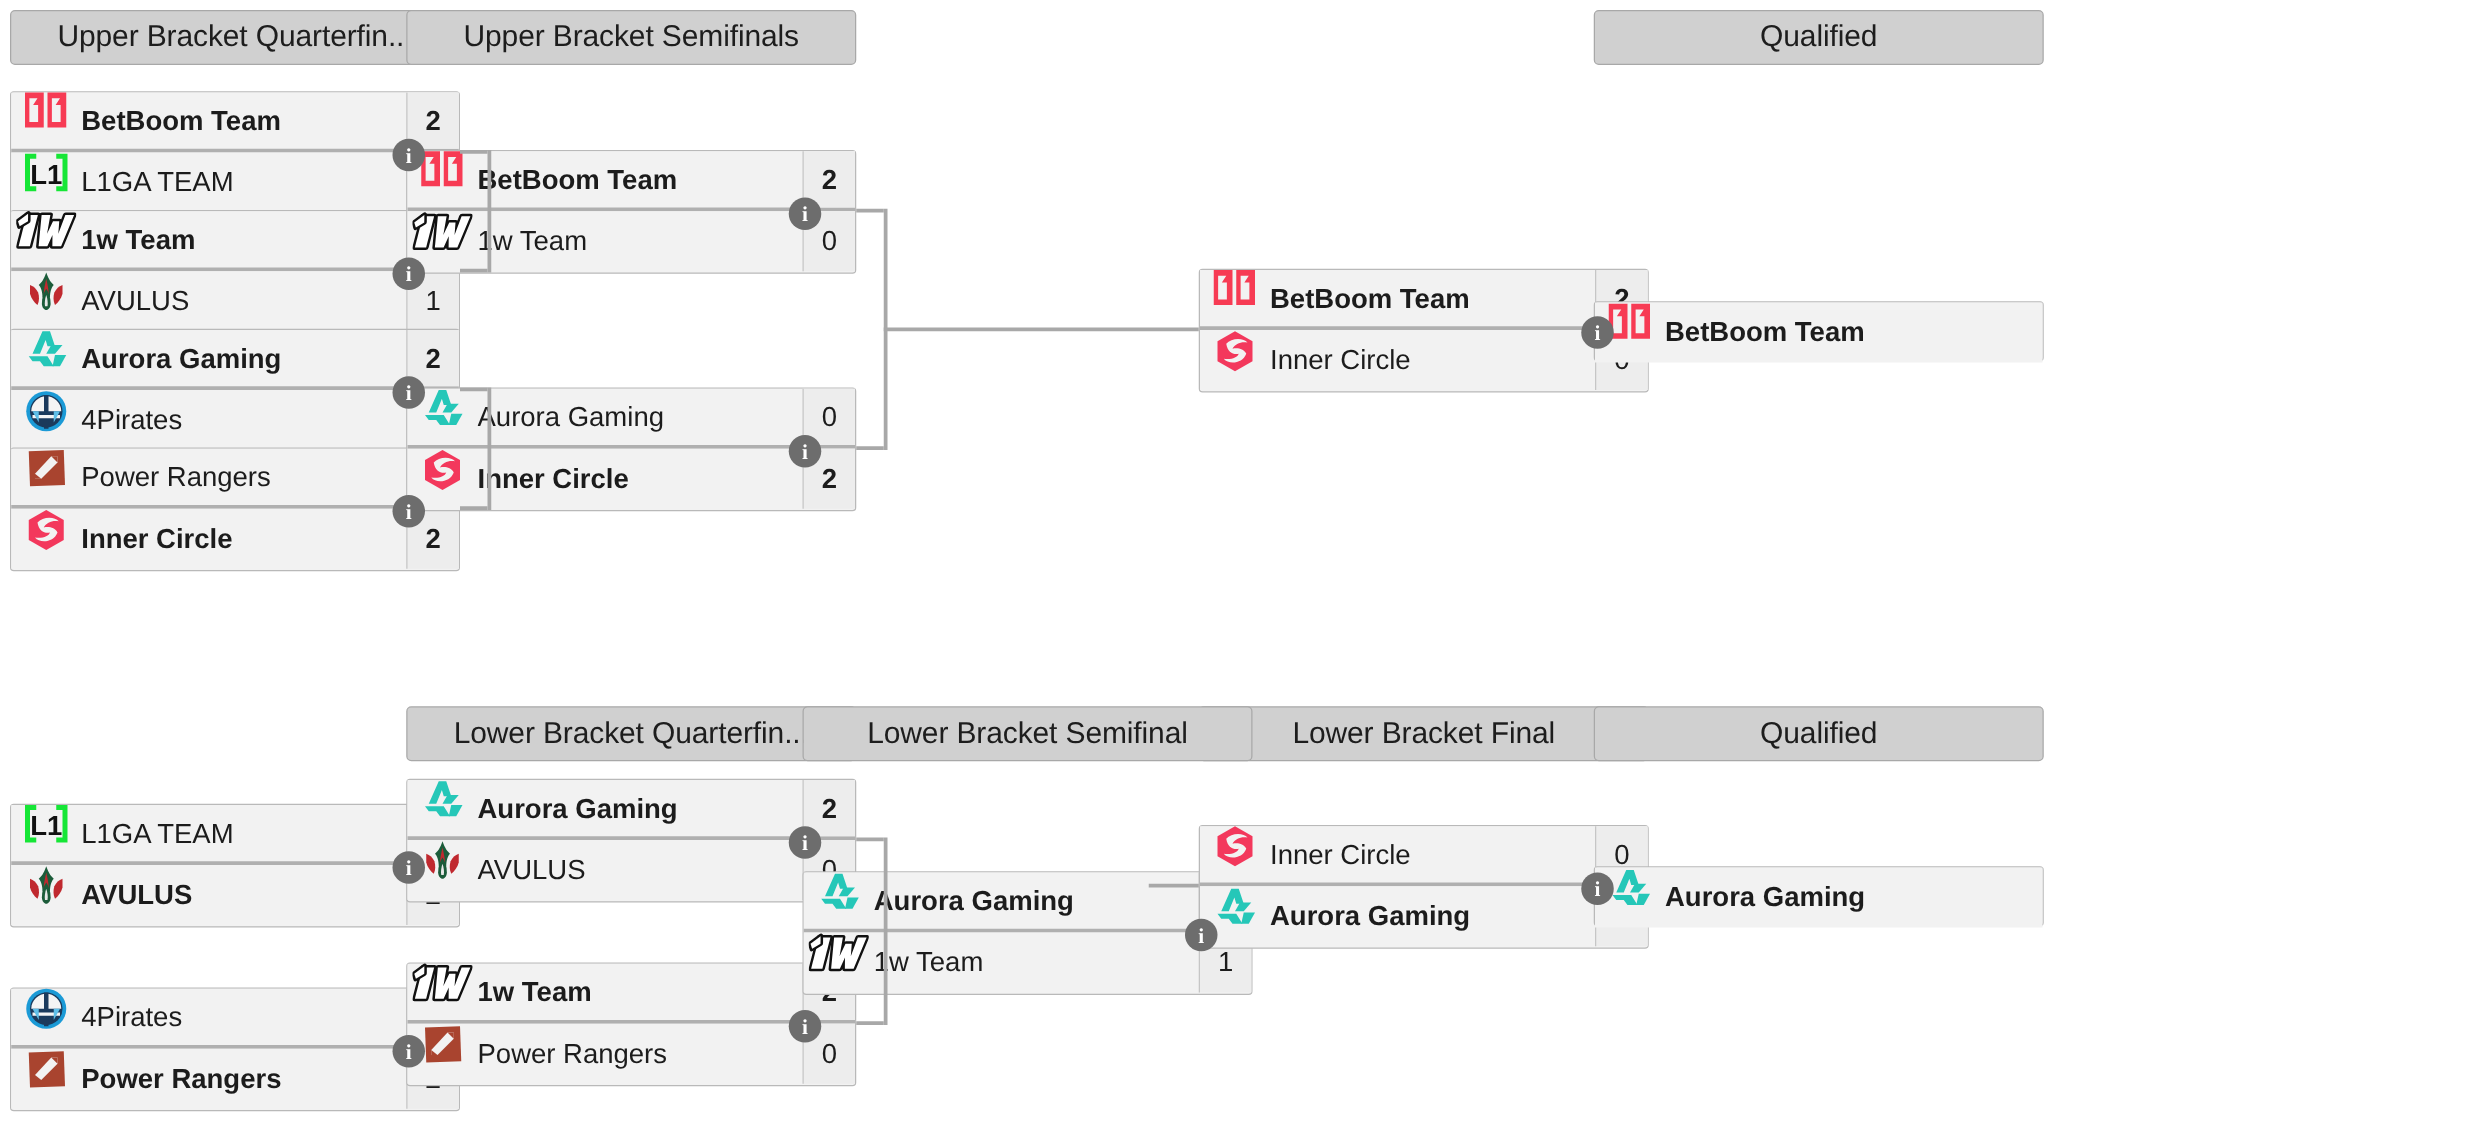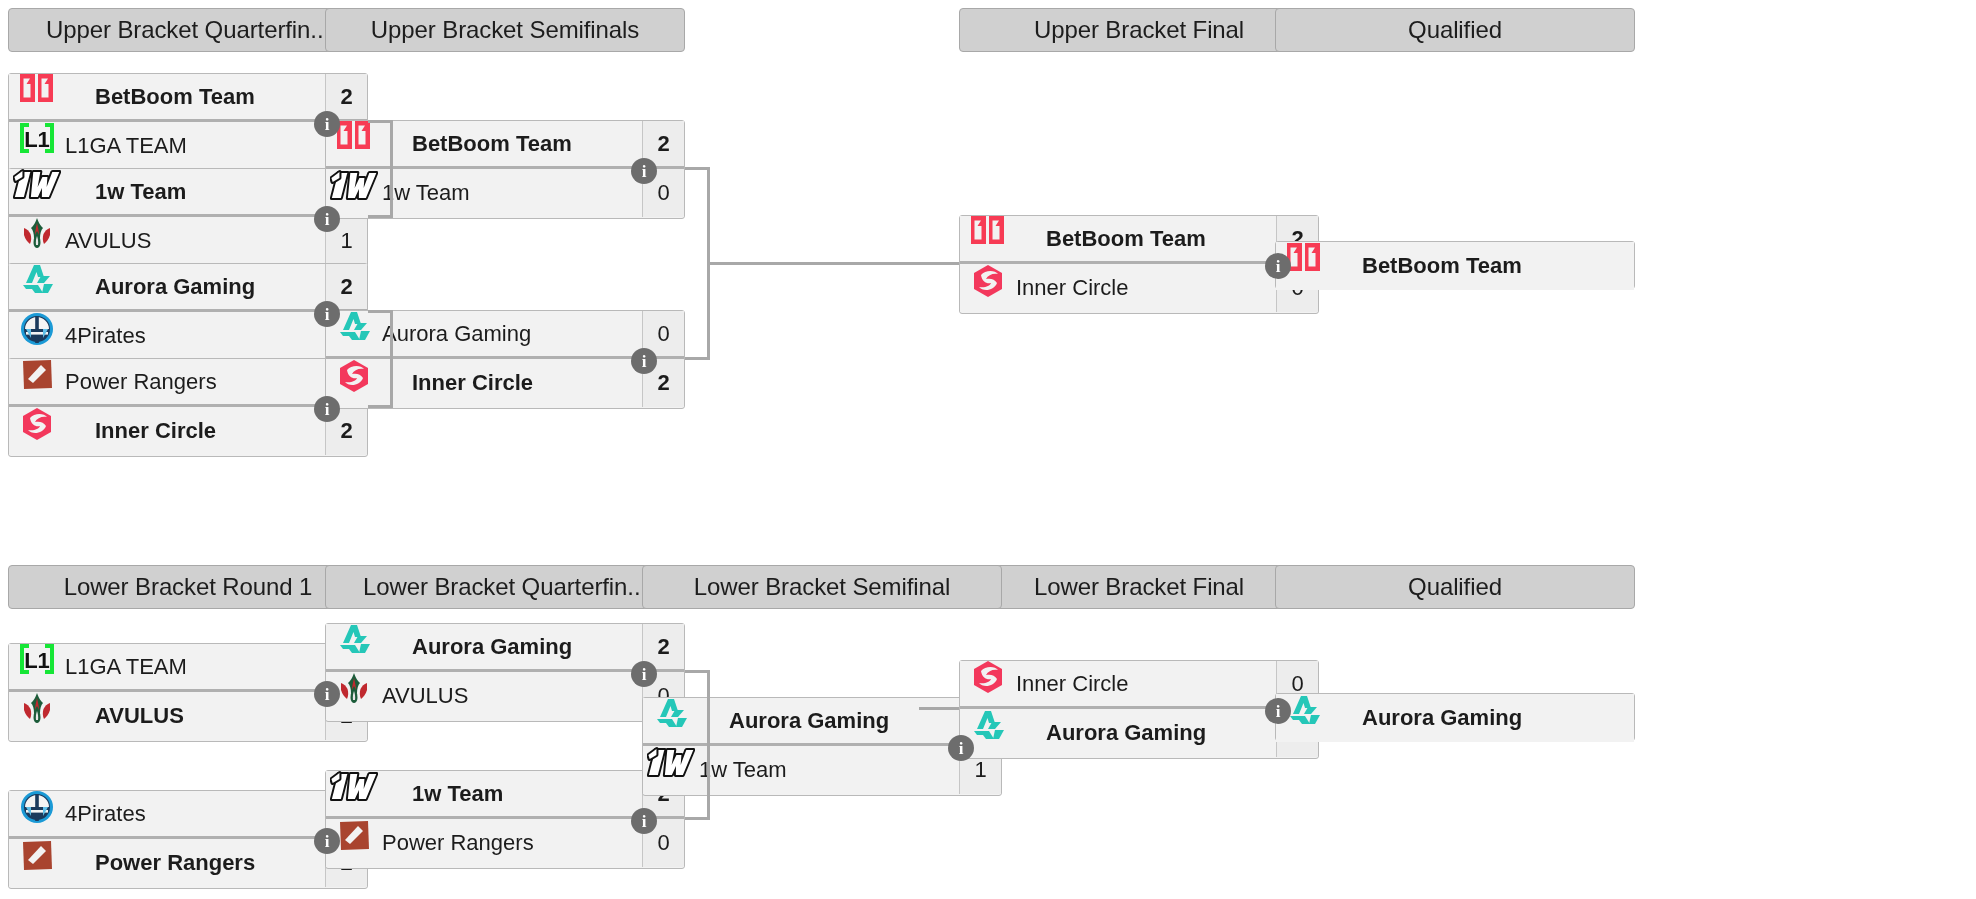--- a/index.html
+++ b/index.html
@@ -58,21 +58,21 @@
 
   .team-name {
     flex: 1 1 auto;
     font-size: 22px;
     color: #1c1c1c;
     white-space: nowrap;
     overflow: hidden;
     text-overflow: ellipsis;
     padding-right: 8px;
   }
-  .team-name.win { font-weight: bold; margin-left: 30px; }
+  .team-name.win { font-weight: bold; }
 
   .score-cell {
     width: 42px;
     min-width: 42px;
     height: 100%;
     border-left: 1px solid #c6c6c6;
     display: flex;
     align-items: center;
     justify-content: center;
     font-size: 22px;
@@ -107,21 +107,20 @@
   }
   .conn.h { height: 3px; }
   .conn.v { width: 3px; }
 </style>
 </head>
 <body>
 
 <div id="root">
     <div class="round-header" style="left: 8px; top: 8px; width: 360px;">Upper Bracket Quarterfin...</div>
     <div class="round-header" style="left: 325px; top: 8px; width: 360px;">Upper Bracket Semifinals</div>
-    <div class="round-header" style="left: 959px; top: 8px; width: 360px;">Upper Bracket Final</div>
     <div class="round-header" style="left: 1275px; top: 8px; width: 360px;">Qualified</div>
     <div class="match" style="left: 8px; top: 73px; width: 360px; height: 99px;">
       <div class="row top">
         <div class="logo-cell">
           <svg width="38" height="30" viewBox="0 0 38 30">
         <path d="M2 1 L17 1 L17 29 L2 29 Z" fill="#f73b54"></path>
         <path d="M5.5 5.5 L12 5.5 L8.5 11 L12.5 11 L12.5 24.5 L5.5 24.5 Z" fill="#f2f2f2"></path>
         <path d="M20 1 L35 1 L35 29 L20 29 Z" fill="#f73b54"></path>
         <path d="M23.5 5.5 L30 5.5 L26.5 11 L30.5 11 L30.5 24.5 L23.5 24.5 Z" fill="#f2f2f2"></path>
       </svg>
@@ -331,21 +330,20 @@
     <div class="conn h" style="left: 390px; top: 168px;"></div>
     <div class="conn h" style="left: 368px; top: 310px; width: 22px;"></div>
     <div class="conn h" style="left: 368px; top: 405px; width: 22px;"></div>
     <div class="conn v" style="left: 390px; top: 310px; height: 98px;"></div>
     <div class="conn h" style="left: 390px; top: 358px;"></div>
     <div class="conn h" style="left: 685px; top: 167px; width: 22px;"></div>
     <div class="conn h" style="left: 685px; top: 357px; width: 22px;"></div>
     <div class="conn v" style="left: 707px; top: 167px; height: 193px;"></div>
     <div class="conn h" style="left: 707px; top: 262px; width: 252px;"></div>
     <div class="conn h" style="left: 1319px; top: 265px;"></div>
-    <div class="round-header" style="left: 8px; top: 565px; width: 360px;">Lower Bracket Round 1</div>
     <div class="round-header" style="left: 325px; top: 565px; width: 360px;">Lower Bracket Quarterfin...</div>
     <div class="round-header" style="left: 959px; top: 565px; width: 360px;">Lower Bracket Final</div>
     <div class="round-header" style="left: 642px; top: 565px; width: 360px;">Lower Bracket Semifinal</div>
     <div class="round-header" style="left: 1275px; top: 565px; width: 360px;">Qualified</div>
     <div class="match" style="left: 8px; top: 643px; width: 360px; height: 99px;">
       <div class="row top">
         <div class="logo-cell">
           <svg width="38" height="32" viewBox="0 0 38 32">
         <rect x="2" y="1" width="9" height="30" fill="#16e636"></rect>
         <rect x="27" y="1" width="9" height="30" fill="#16e636"></rect>

